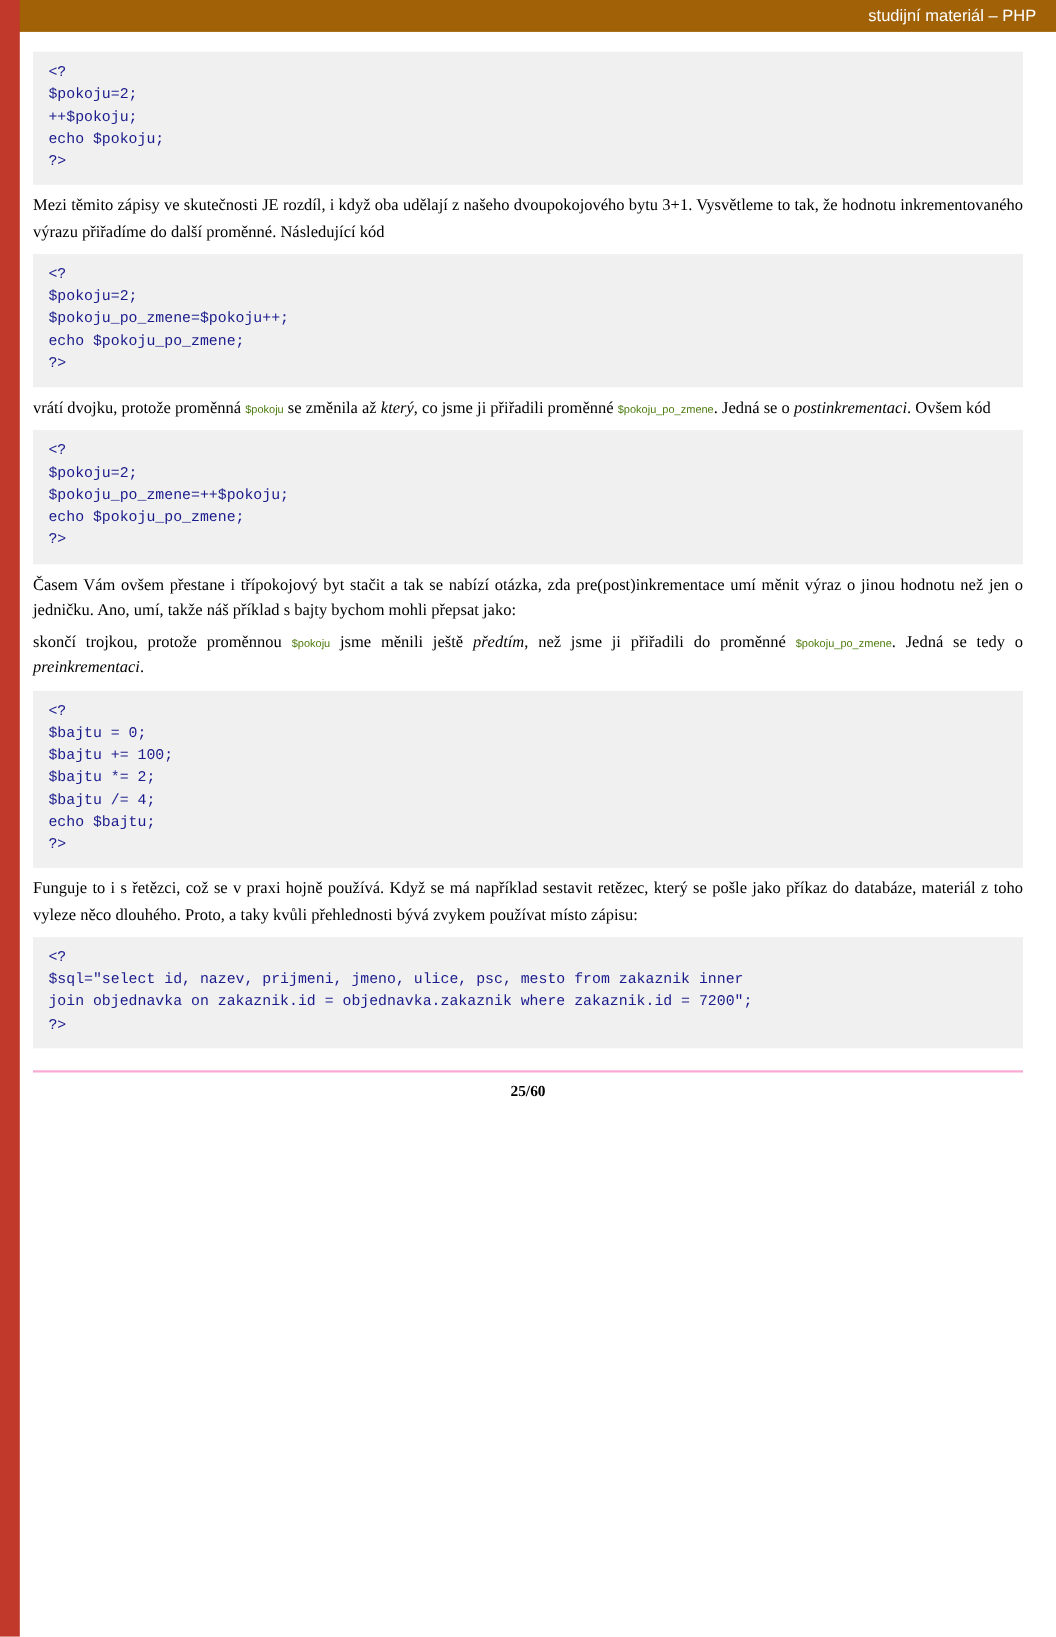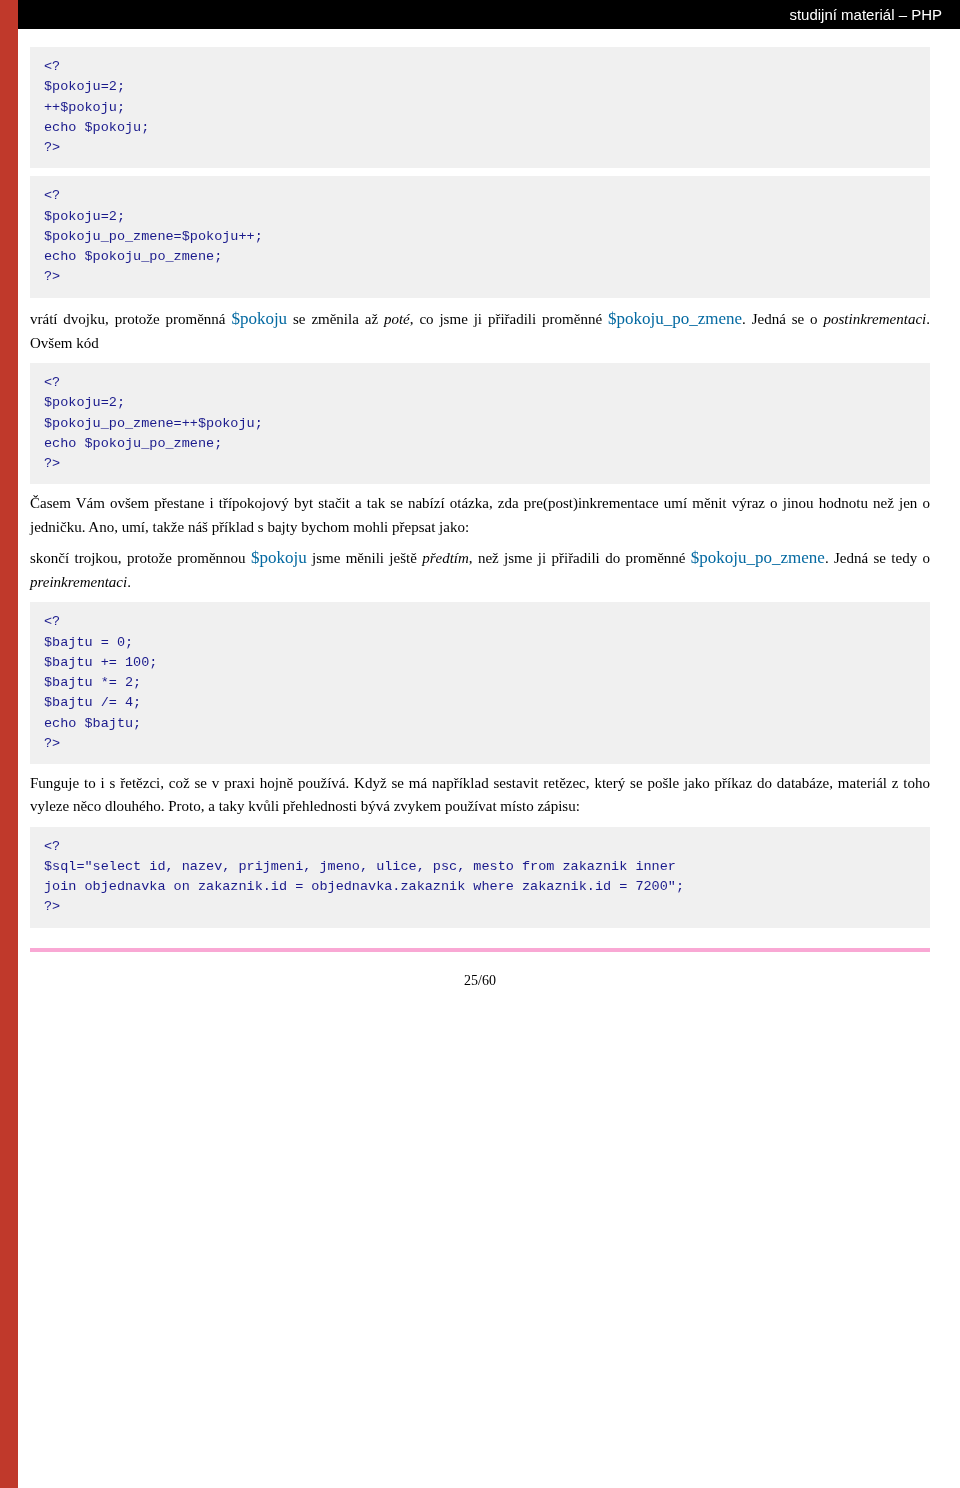--- a/index.html
+++ b/index.html
@@ -6,21 +6,21 @@
     body {
       font-family: "Times New Roman", Times, serif;
       font-size: 15px;
       background: #fff;
       color: #000;
       width: 960px;
       min-height: 1488px;
       position: relative;
     }
     .header {
-      background: #000000;
+      background: #a16207;
       color: #fff;
       text-align: right;
       padding: 6px 18px;
       font-size: 15px;
       font-family: Arial, sans-serif;
     }
     .red-bar {
       position: absolute;
       left: 0; top: 0;
       width: 18px;
@@ -44,62 +44,66 @@
       line-height: 1.5;
     }
     .prose {
       font-family: "Times New Roman", Times, serif;
       font-size: 15px;
       line-height: 1.55;
       text-align: justify;
       margin: 6px 0;
     }
     .prose code, .inline-code {
-      font-family: Liberation Serif, serif;
-      font-size: 17px;
-      color: #0369a1;
+      font-family: Liberation Sans, sans-serif;
+      font-size: 10px;
+      color: #4d7c0f;
     }
     .prose em {
       font-style: italic;
     }
     .footer {
       text-align: center;
       font-size: 14px;
-      padding: 21px 0 10px 0;
+      padding: 10px 0 10px 0;
       color: #000;
-      border-top: 4px solid #f9a8d4;
+      border-top: 2px solid #f9a8d4;
       margin: 20px 30px 0 30px;
+      font-weight: bold;
     }
   </style>
 </head>
 <body>
 
 <div class="red-bar"></div>
 
 <div class="header">
   <span>studijní materiál – PHP</span>
 </div>
 
 <div class="content">
 
   <div class="code-block">&lt;?
 $pokoju=2;
 ++$pokoju;
 echo $pokoju;
 ?&gt;</div>
 
+  <p class="prose">
+    Mezi těmito zápisy ve skutečnosti JE rozdíl, i když oba udělají z našeho dvoupokojového bytu 3+1. Vysvětleme to tak, že hodnotu inkrementovaného výrazu přiřadíme do další proměnné. Následující kód
+  </p>
 
   <div class="code-block">&lt;?
 $pokoju=2;
 $pokoju_po_zmene=$pokoju++;
 echo $pokoju_po_zmene;
 ?&gt;</div>
 
   <p class="prose">
-    vrátí dvojku, protože proměnná <span class="inline-code">$pokoju</span> se změnila až <em>poté</em>, co jsme ji přiřadili proměnné <span class="inline-code">$pokoju_po_zmene</span>. Jedná se o <em>postinkrementaci</em>. Ovšem kód
+    vrátí dvojku, protože proměnná <span class="inline-code">$pokoju</span> se změnila až <em>který</em>, co jsme ji přiřadili proměnné <span class="inline-code">$pokoju_po_zmene</span>. Jedná se o <em>postinkrementaci</em>. Ovšem kód
   </p>
 
   <div class="code-block">&lt;?
 $pokoju=2;
 $pokoju_po_zmene=++$pokoju;
 echo $pokoju_po_zmene;
 ?&gt;</div>
 
   <p class="prose">
     Časem Vám ovšem přestane i třípokojový byt stačit a tak se nabízí otázka, zda pre(post)inkrementace umí měnit výraz o jinou hodnotu než jen o jedničku. Ano, umí, takže náš příklad s bajty bychom mohli přepsat jako:

